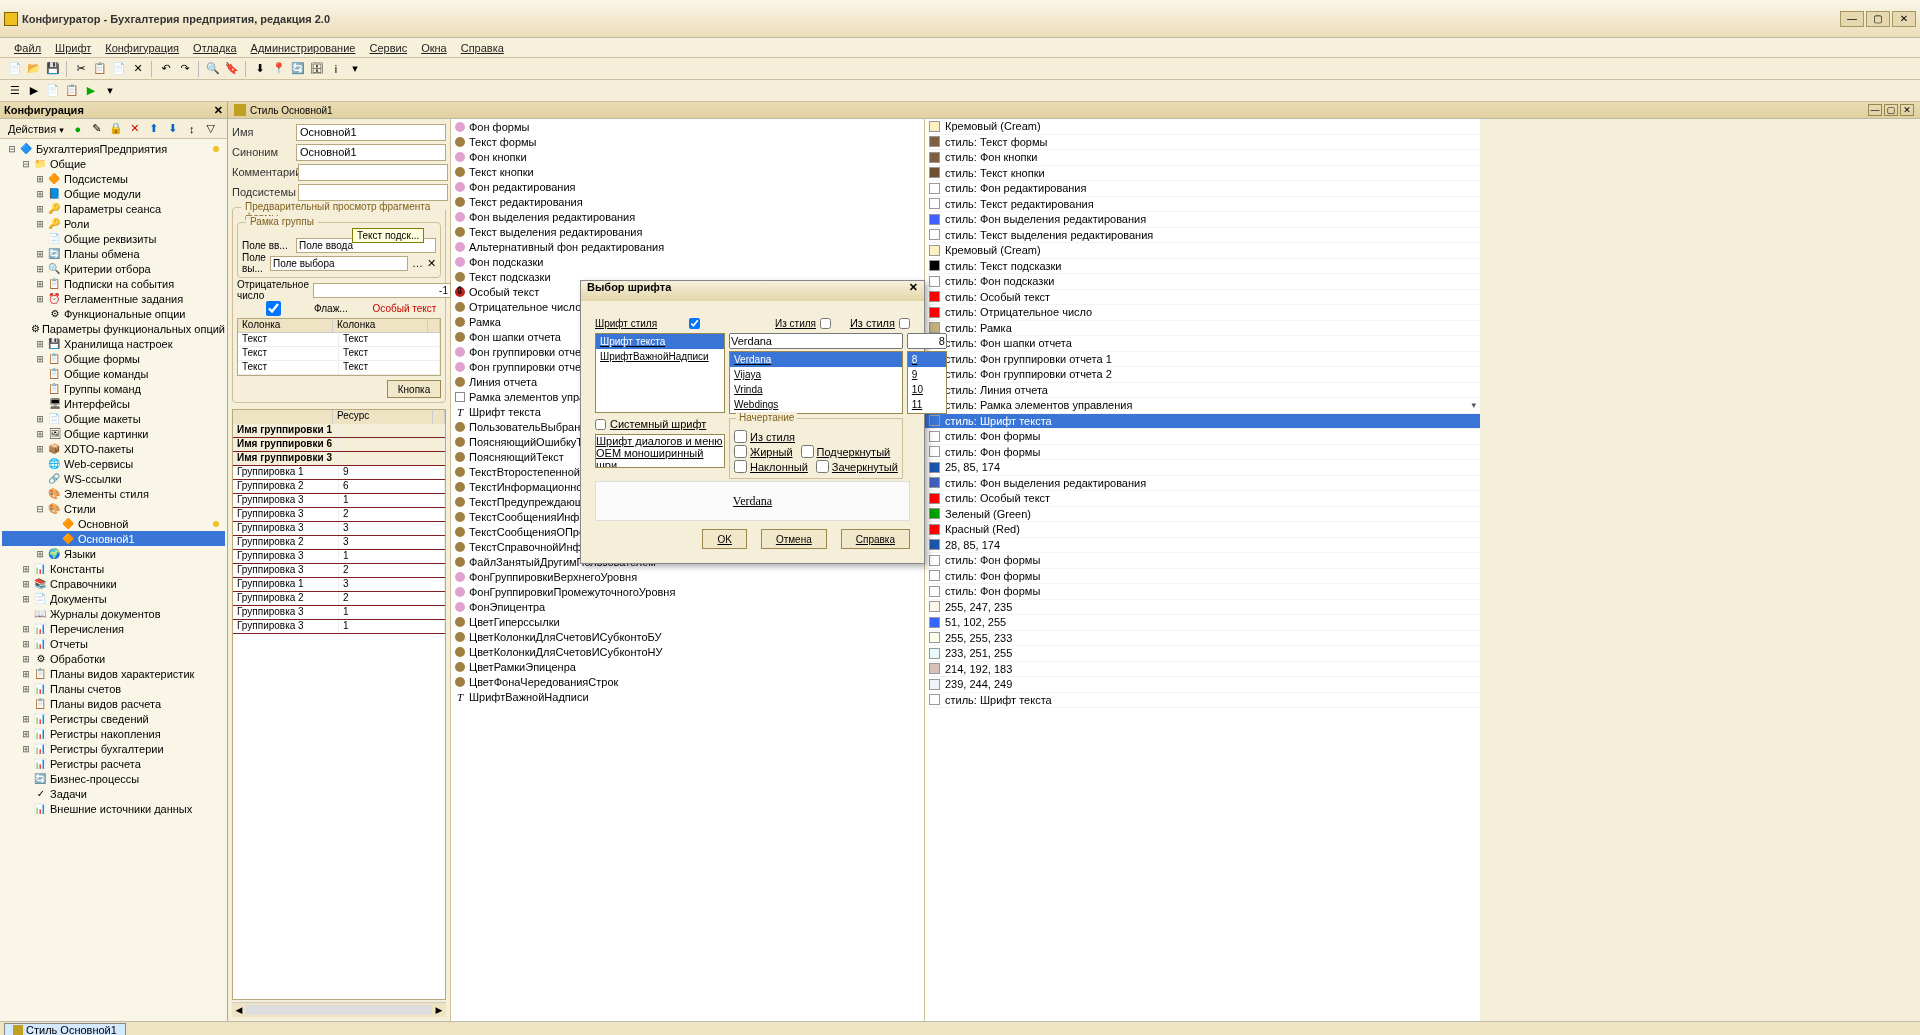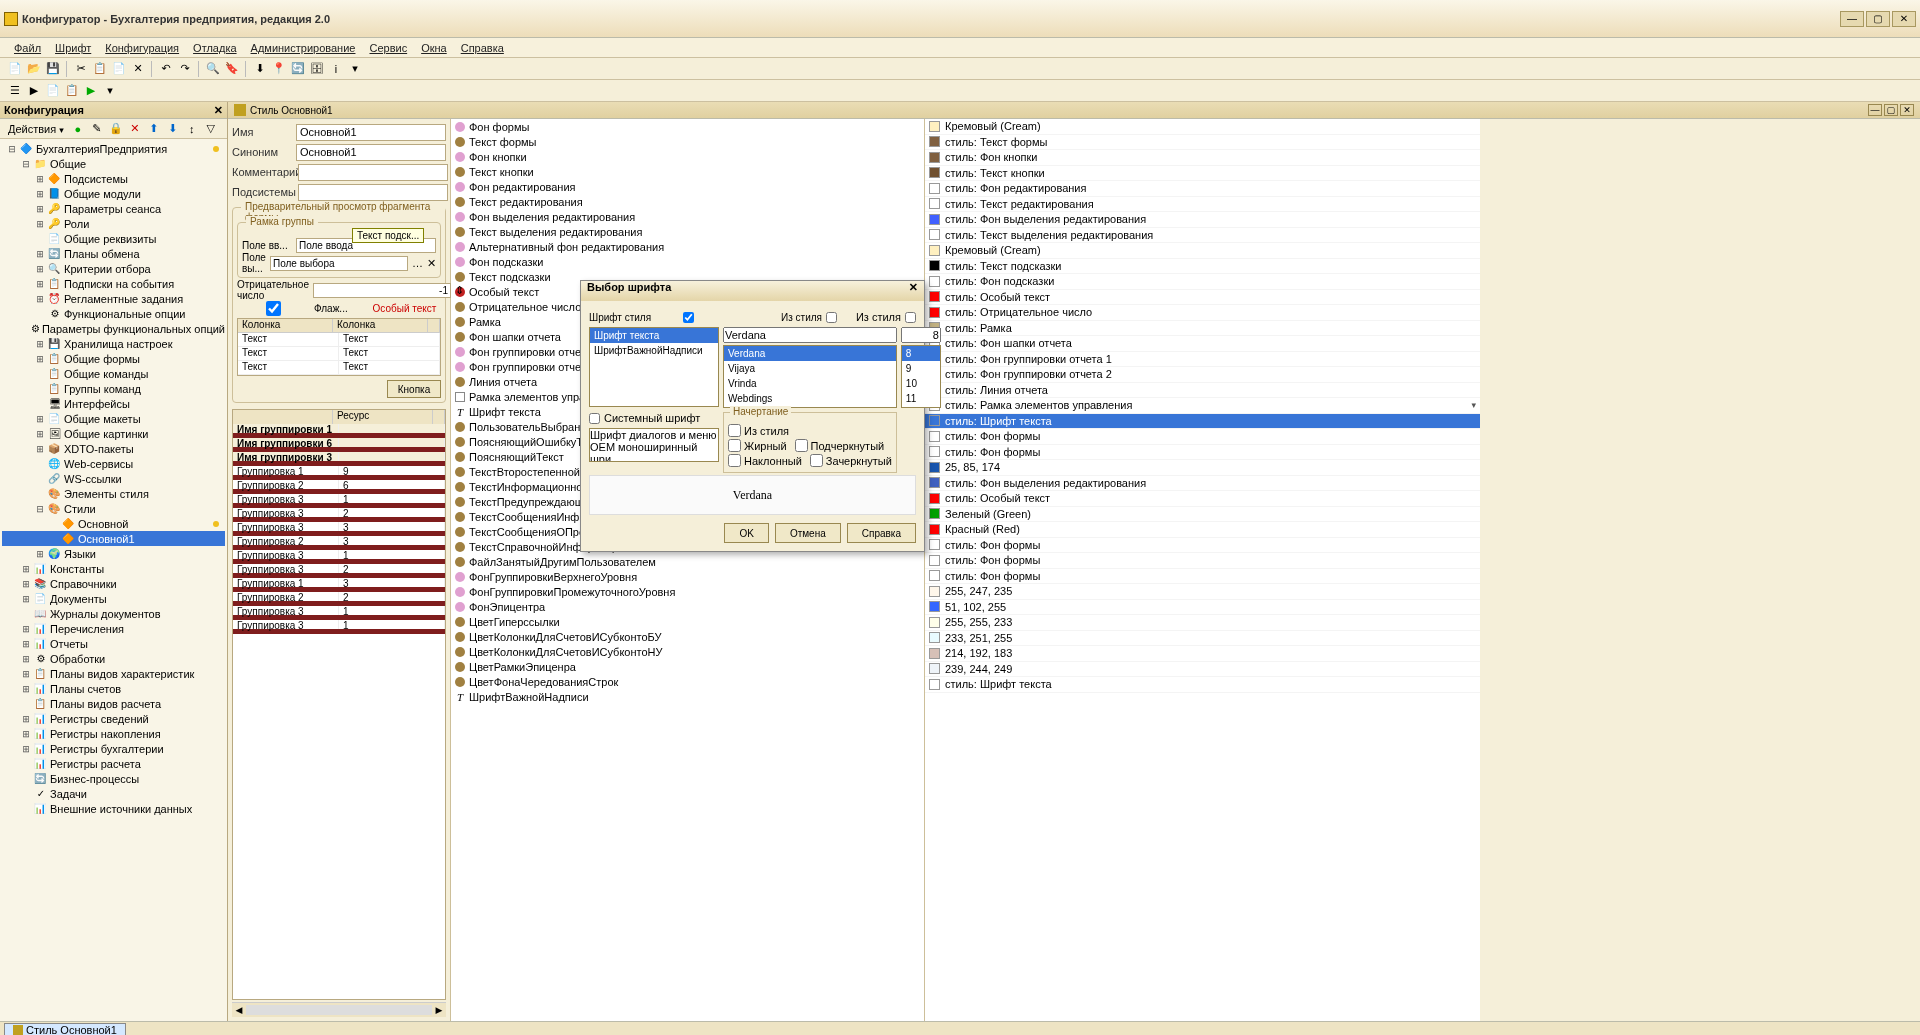--- a/index.html
+++ b/index.html
@@ -46,54 +46,54 @@
 .special-txt { color:#c00; text-align:center; font-size:10px; }
 .mini-tbl { border:1px solid #b8a880; background:#fff; margin-top:2px; }
 .mini-tbl .hdr-r { display:flex; background:#eee4c4; border-bottom:1px solid #ccc; height:14px; }
 .mini-tbl .hdr-r div { flex:1; padding:0 4px; font-size:10px; border-right:1px solid #ccc; }
 .mini-tbl .r { display:flex; height:14px; border-bottom:1px solid #eee; }
 .mini-tbl .r div { flex:1; padding:0 4px; font-size:10px; border-right:1px solid #eee; }
 .btn-knopka { width:54px; height:18px; border:1px solid #998850; background:#f0e8c8; margin:4px 0 0 auto; cursor:pointer; font-size:10px; display:block; }
 .data-tbl { flex:1; border:1px solid #b8a880; background:#fff; overflow:auto; margin-top:4px; }
 .data-tbl .hdr-r { display:flex; background:#eee4c4; height:14px; position:sticky; top:0; }
 .data-tbl .hdr-r div { flex:1; padding:0 4px; border-right:1px solid #ccc; font-size:10px; }
-.data-tbl .r { display:flex; height:14px; border-bottom:5px solid #7f1d1d; }
+.data-tbl .r { display:flex; height:14px; border-bottom:1px solid #7f1d1d; }
 .data-tbl .r div { flex:1; padding:0 4px; border-right:1px solid #eee; font-size:10px; }
 .data-tbl .g1 { font-weight:bold; background:#f5efd9; }
 .styles-col { width:474px; border-left:1px solid #cdbf99; background:#fff; overflow:auto; }
 .sl-item { display:flex; align-items:center; height:15px; padding:0 4px; cursor:pointer; }
 .sl-item .bullet { width:10px; height:10px; border-radius:50%; margin-right:4px; }
 .sl-item .ti { font-style:italic; font-family:serif; margin-right:4px; width:10px; text-align:center; }
 .sl-item .chk { width:10px; height:10px; border:1px solid #888; margin-right:4px; }
 .props-col { width:556px; border-left:1px solid #cdbf99; background:#fff; overflow:auto; }
 .pr-item { display:flex; align-items:center; height:15.5px; padding:0 4px; border-bottom:1px solid #f4f4f4; }
 .pr-item .sw { width:11px; height:11px; border:1px solid #999; margin-right:5px; }
 .pr-item.sel { background:#3875d7; color:#fff; }
 .pr-item .dd { margin-left:auto; font-size:9px; color:#555; }
 .hscroll { height:15px; background:#eee4c4; display:flex; align-items:center; border-top:1px solid #ccc; }
 .hscroll .arr { width:14px; text-align:center; font-size:9px; cursor:pointer; }
 .hscroll .track { flex:1; height:10px; background:#ddd; }
 .tooltip { position:absolute; left:352px; top:228px; background:#ffffe0; border:1px solid #808000; padding:1px 4px; font-size:10px; z-index:5; }
 .dialog { position:absolute; left:580px; top:280px; width:345px; background:#f5efd9; border:1px solid #888; box-shadow:3px 3px 6px rgba(0,0,0,.3); z-index:10; }
 .dlg-title { height:20px; background:linear-gradient(#f7f1dc,#e4d5a8); display:flex; padding:0 6px; font-weight:bold; }
 .dlg-title .x { margin-left:auto; cursor:pointer; }
-.dlg-body { padding:8px; }
+.dlg-body { padding:14px;text-decoration:underline; }
 .dlg-row { display:flex; align-items:center; height:16px; gap:4px; margin-bottom:2px; }
 .dlg-row .lbl { flex:1; font-size:10px; }
 .dlg-row input[type=checkbox] { width:11px; height:11px; }
 .dlg-cols { display:flex; gap:4px; }
 .dlg-list { border:1px solid #998850; background:#fff; height:80px; overflow:auto; }
 .dlg-list .li { height:15px; padding:0 4px; cursor:pointer; font-size:10px; display:flex; align-items:center; }
 .dlg-list .li.sel { background:#3875d7; color:#fff; }
 .dlg-list2 { border:1px solid #998850; background:#fff; height:34px; overflow:auto; }
 .dlg-fieldset { border:1px solid #cdbf99; border-radius:0; padding:10px 4px 4px; position:relative; }
 .dlg-fieldset .legend { position:absolute; top:-7px; left:6px; background:#f5efd9; padding:0 3px; font-size:10px; color:#806020; }
 .dlg-chk-row { display:flex; align-items:center; height:15px; gap:3px; font-size:10px; }
 .dlg-preview { height:40px; display:flex; align-items:center; justify-content:center; font-family:Verdana; font-size:12px; border:1px solid #ddd; background:#fafafa; margin-top:2px; }
-.dlg-buttons { display:flex; justify-content:flex-end; gap:6px; margin-top:8px; }
+.dlg-buttons { display:flex; justify-content:flex-end; gap:14px; margin-top:8px; }
 .dlg-buttons button { height:20px; padding:0 14px; border:1px solid #998850; background:#f0e8c8; cursor:pointer; font-size:10px; }
 .statusbar { height:16px; background:#eee4c4; display:flex; align-items:center; padding:0 6px; border-top:1px solid #bba; font-size:10px; color:#555; }
 .statusbar .r { margin-left:auto; display:flex; gap:10px; }
 .tabbar { height:16px; background:#eee4c4; display:flex; align-items:center; border-top:1px solid #bba; padding:0 4px; }
 .tabbar .tab { height:14px; padding:0 8px; background:#d4e8ff; border:1px solid #888; border-bottom:none; font-size:10px; cursor:pointer; display:flex; align-items:center; gap:3px; }
 .tabbar .tab .ico { width:10px; height:10px; background:#c0a020; }
 </style>
 </head>
 <body>
 
@@ -852,20 +852,24 @@
           </div>
           <div class="pr-item">
             <div class="sw" style="background: rgb(0, 160, 0);"></div>
             <span>Зеленый (Green)</span>
           </div>
           <div class="pr-item">
             <div class="sw" style="background: rgb(255, 0, 0);"></div>
             <span>Красный (Red)</span>
           </div>
           <div class="pr-item">
+            <div class="sw" style="background: rgb(28, 85, 174);"></div>
+            <span>28, 85, 174</span>
+          </div>
+          <div class="pr-item">
             <div class="sw" style="background: rgb(255, 255, 255);"></div>
             <span>стиль: Фон формы</span>
           </div>
           <div class="pr-item">
             <div class="sw" style="background: rgb(255, 255, 255);"></div>
             <span>стиль: Фон формы</span>
           </div>
           <div class="pr-item">
             <div class="sw" style="background: rgb(255, 255, 255);"></div>
             <span>стиль: Фон формы</span>

